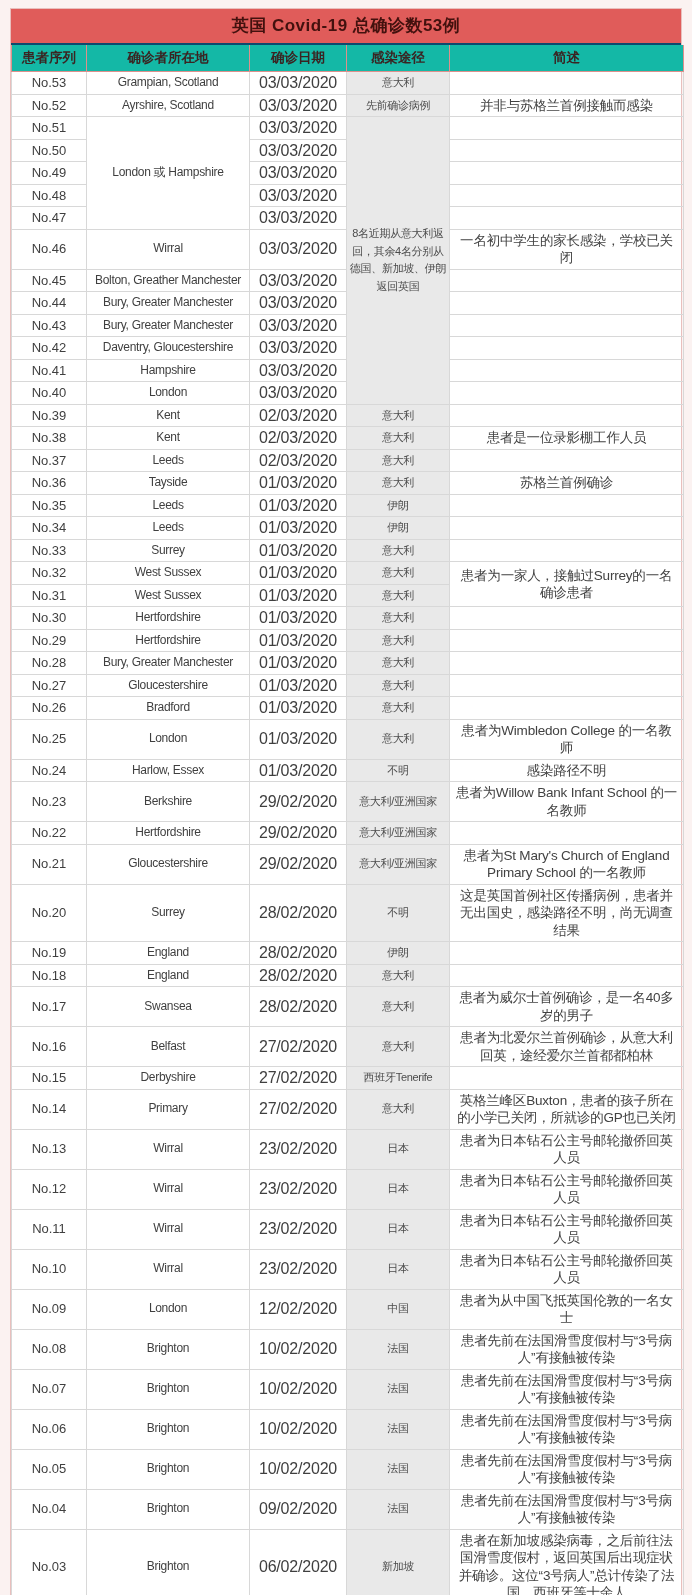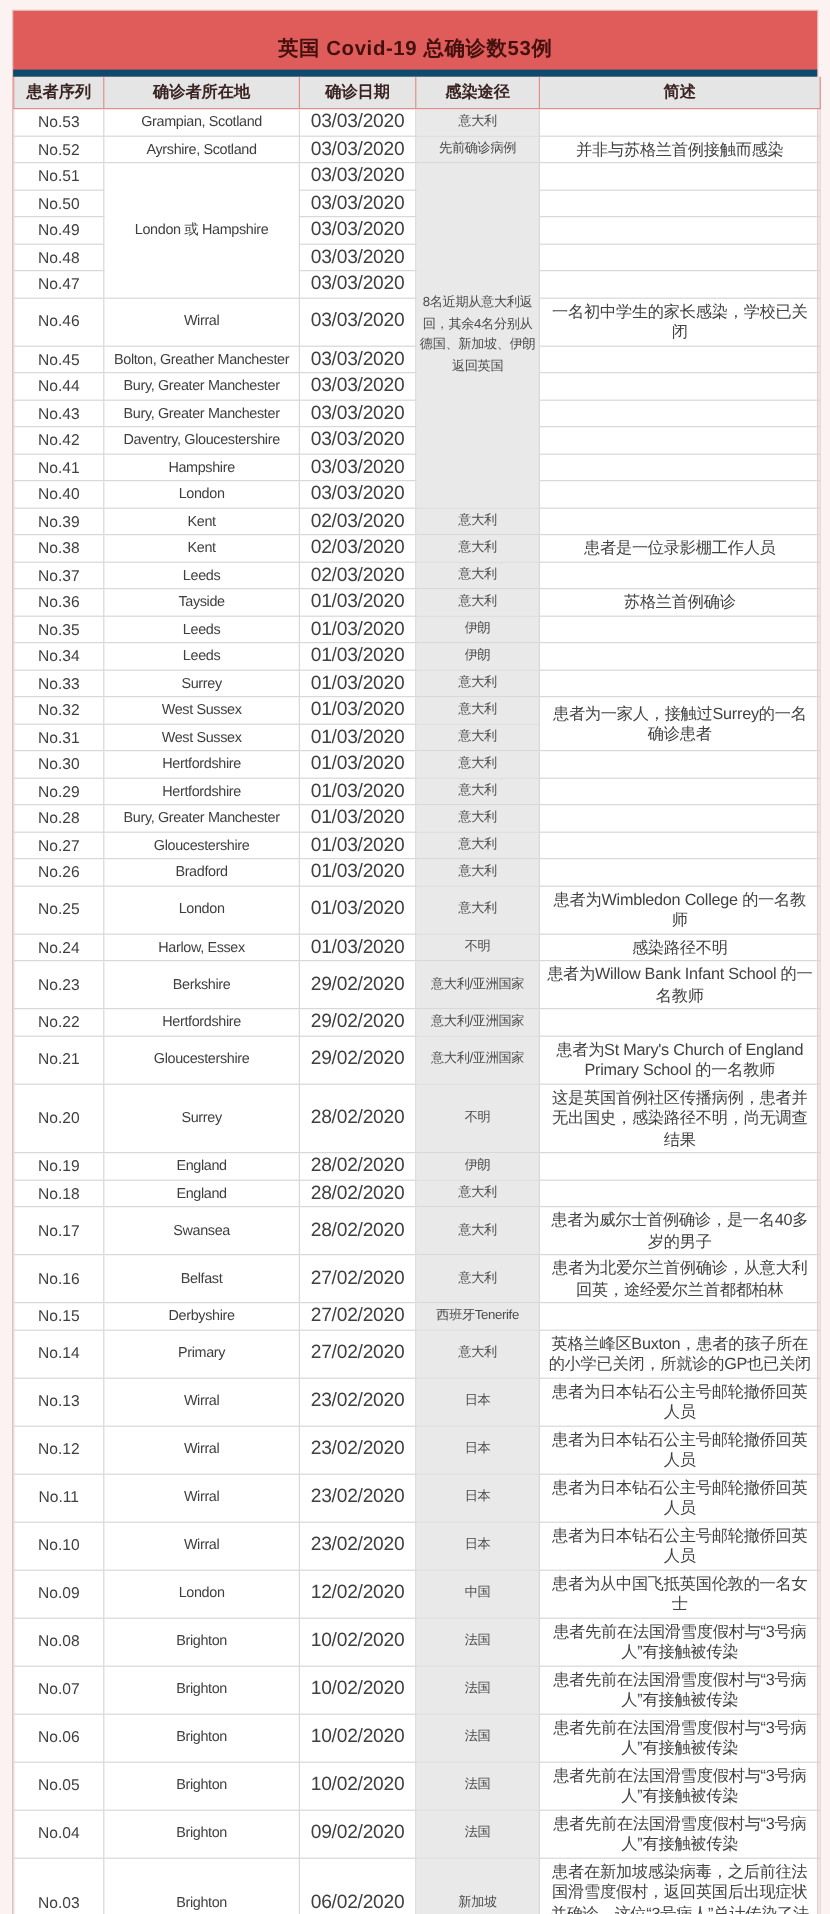--- a/index.html
+++ b/index.html
@@ -14,31 +14,31 @@
   .frame {
     border: 1px solid #e9bfbd;
     background: #ffffff;
   }
   .title-bar {
     background: #e05c5a;
     color: #43110e;
     font-weight: bold;
     font-size: 17px;
     text-align: center;
-    padding: 20px 0 6px;
-    border-bottom: 6px solid #0c4a6e;
+    padding: 5px 0 6px;
+    border-bottom: 2px solid #0c4a6e;
     letter-spacing: 0.5px;
   }
   table.cases {
     width: 100%;
     border-collapse: collapse;
     table-layout: fixed;
   }
   th {
-    background: #e5e5e5;
+    background: #14b8a6;
     color: #3a2422;
     font-size: 13.5px;
     font-weight: bold;
     padding: 4px 2px;
     border: 1px solid #de908c;
     border-top: none;
     text-align: center;
   }
   td {
     border: 1px solid #d8d8d8;

